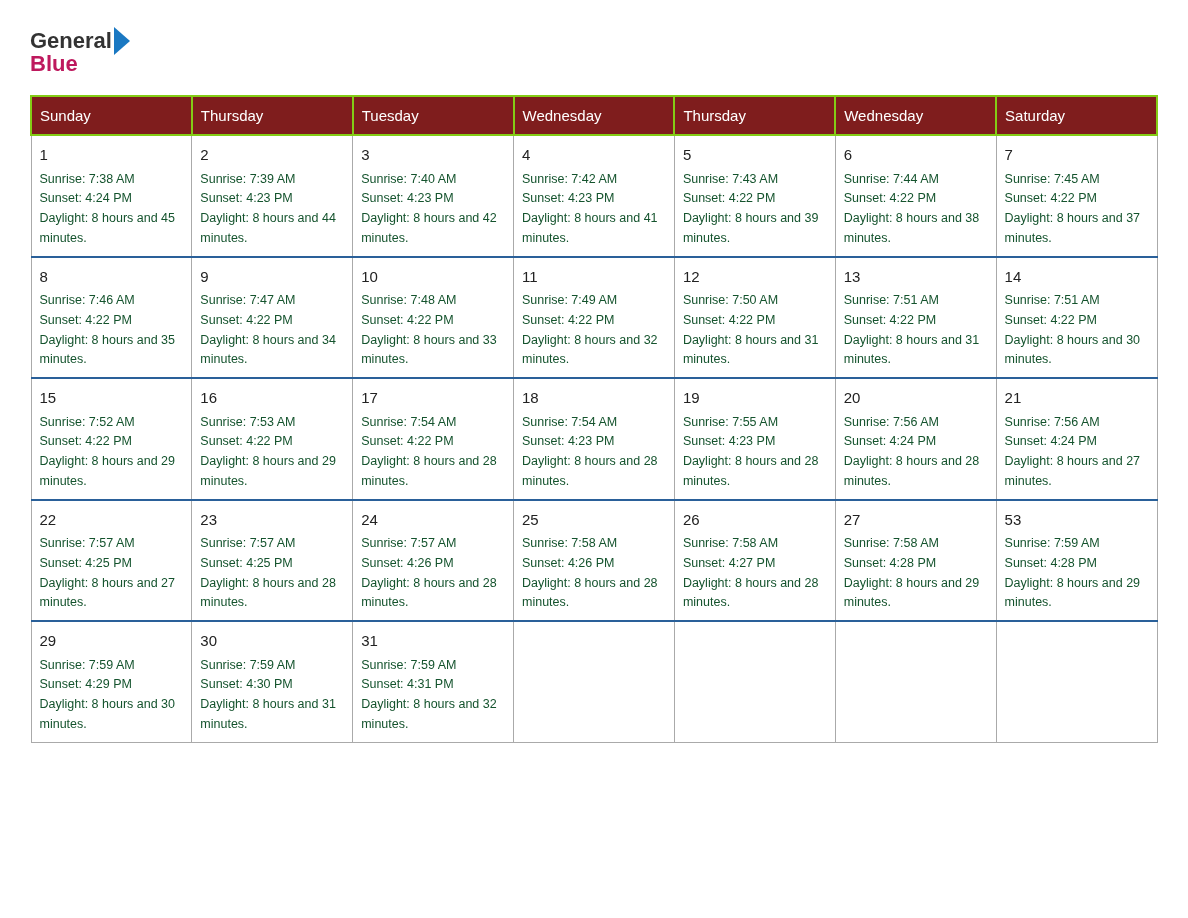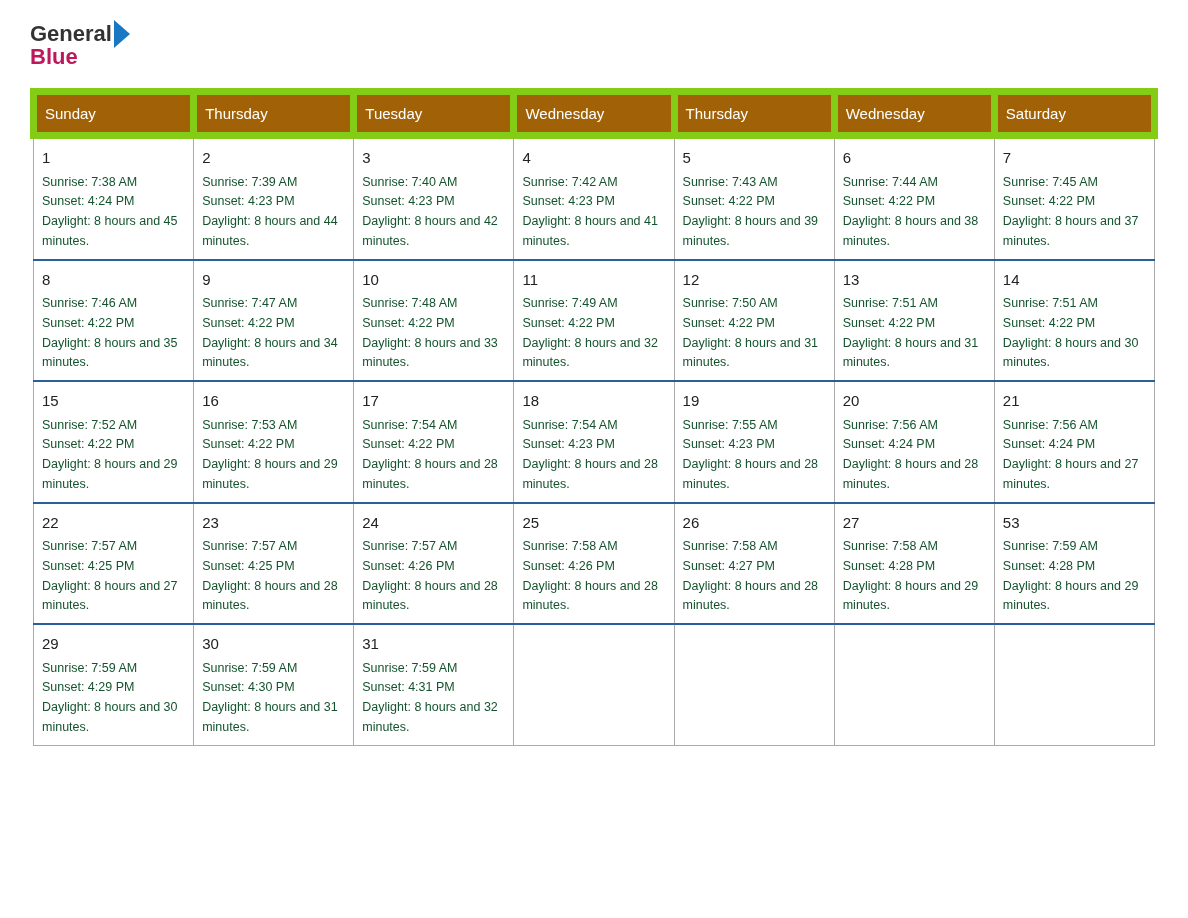--- a/index.html
+++ b/index.html
@@ -14,20 +14,21 @@
     .header {
       display: flex;
       justify-content: space-between;
       align-items: flex-start;
       margin-bottom: 18px;
     }
     .logo {
       display: flex;
       flex-direction: column;
       align-items: flex-start;
+      margin-top: 7px;
     }
     .logo-text {
       font-size: 22px;
       font-weight: bold;
       color: #333;
       display: flex;
       align-items: center;
       gap: 0;
     }
     .logo-general { color: #333; }
@@ -60,27 +61,27 @@
       font-size: 20px;
       color: #555;
       margin-top: 4px;
     }
     table {
       width: 100%;
       border-collapse: collapse;
       table-layout: fixed;
     }
     thead tr th {
-      background: #a16207;
+      background: #7f1d1d;
       color: #fff;
       padding: 10px 8px;
       font-size: 15px;
       font-weight: normal;
       text-align: left;
-      border: 7px solid #84cc16;
+      border: 2px solid #84cc16;
     }
     tbody tr td {
       vertical-align: top;
       padding: 8px 8px;
       border: 1px solid #aaa;
       font-size: 13px;
       line-height: 1.5;
       height: 110px;
     }
     tbody tr:first-child td {

